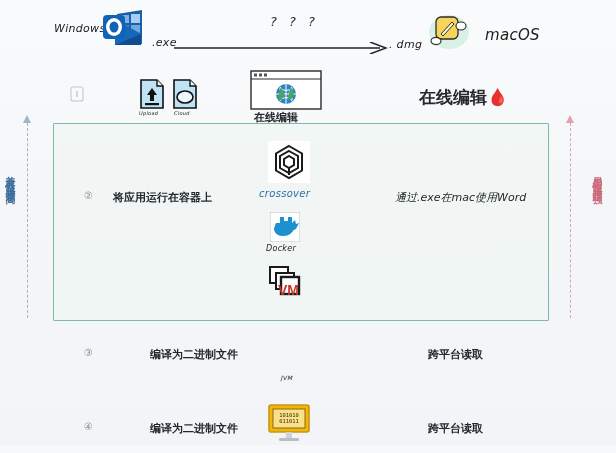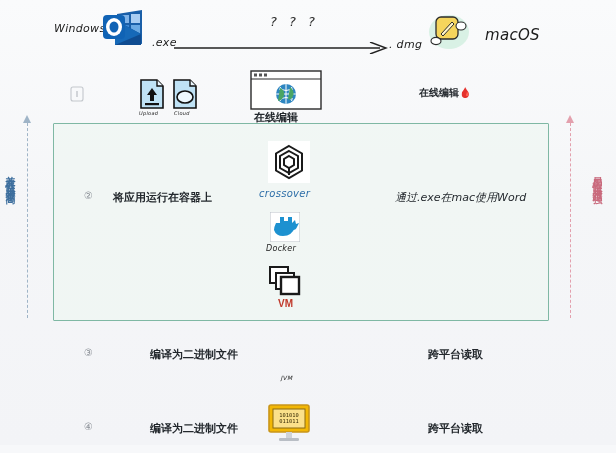--- a/index.html
+++ b/index.html
@@ -31,21 +31,21 @@
   #label-macos{left:485px;top:26px;font-size:15px;}
 
   
   #marker-1{left:70px;top:86px;width:14px;height:16px;}
   #upload-icon{left:139px;top:79px;width:26px;height:30px;}
   #cloud-icon{left:172px;top:79px;width:26px;height:30px;}
   #label-upload{left:139px;top:110px;font-size:5px;}
   #label-cloud{left:174px;top:110px;font-size:5px;}
   #browser-icon{left:250px;top:70px;width:72px;height:40px;}
   #label-cloudup{left:254px;top:110px;font-size:11px;font-weight:700;}
-  #label-online{left:419px;top:86px;font-size:10px;font-weight:700;}
+  #label-online{left:419px;top:86px;font-size:17px;font-weight:700;}
 
   
   .axis{width:1px;top:123px;height:195px;
         border-left:1px dashed #9fb4c7;}
   #axis-left{left:27px;}
   #axis-right{left:570px;border-left-color:#e3a0ad;}
   .axis-head{width:0;height:0;border-left:4px solid transparent;
              border-right:4px solid transparent;}
   #axis-left-head{left:23px;top:115px;border-bottom:8px solid #9fb4c7;}
   #axis-right-head{left:566px;top:115px;border-bottom:8px solid #e3a0ad;}
@@ -74,21 +74,21 @@
   #mark-4{left:84px;top:421px;}
   #text-4{left:150px;top:421px;}
   #text-4r{left:428px;top:421px;}
 
   
   #crossover-icon{left:268px;top:141px;width:42px;height:42px;}
   #label-crossover{left:259px;top:188px;font-size:10px;color:#2d6ea8;font-style:italic;}
   #docker-icon{left:270px;top:212px;width:30px;height:30px;}
   #label-docker{left:266px;top:244px;font-size:8px;font-style:italic;}
   #vm-icon{left:269px;top:266px;width:32px;height:30px;}
-  #label-vm{left:278px;top:298px;font-size:10px;color:#c0392b;font-weight:700;}
+  #label-vm{left:278px;top:282px;font-size:14px;color:#c0392b;font-weight:700;}
 
   #jvm-icon{left:274px;top:328px;width:36px;height:44px;}
   #label-jvm{left:281px;top:374px;font-size:6px;}
 
   #binary-icon{left:267px;top:404px;width:44px;height:38px;}
 
   
   #watermark{left:508px;top:416px;font-size:16px;color:#d8dade;
     letter-spacing:1px;font-family:"DejaVu Sans",sans-serif;
     display:flex;align-items:center;gap:3px;}

